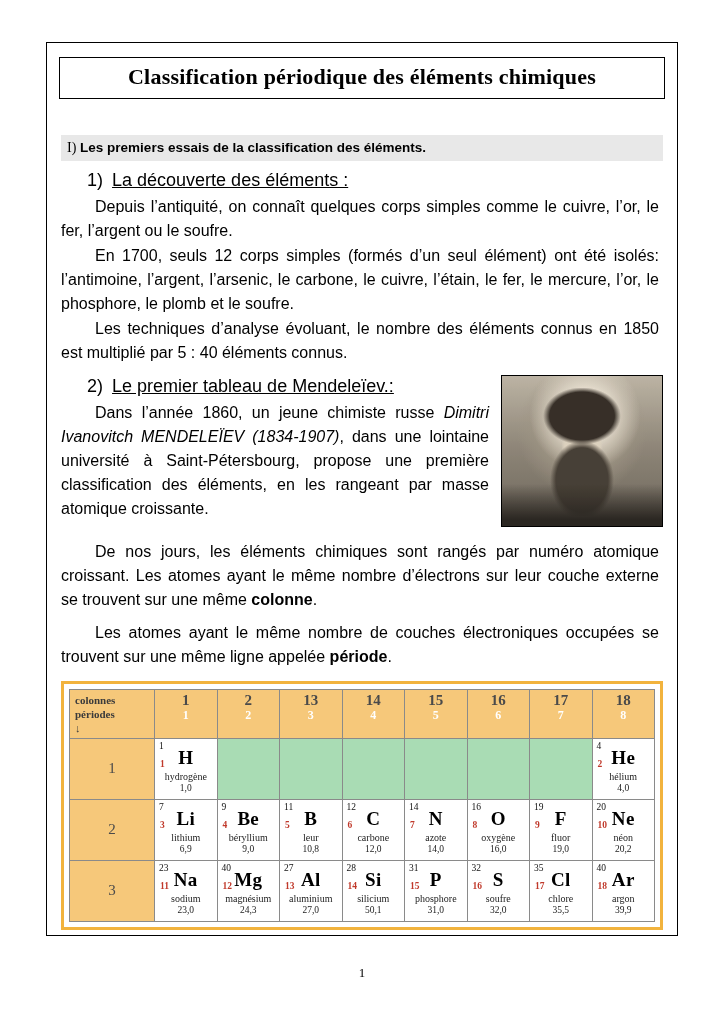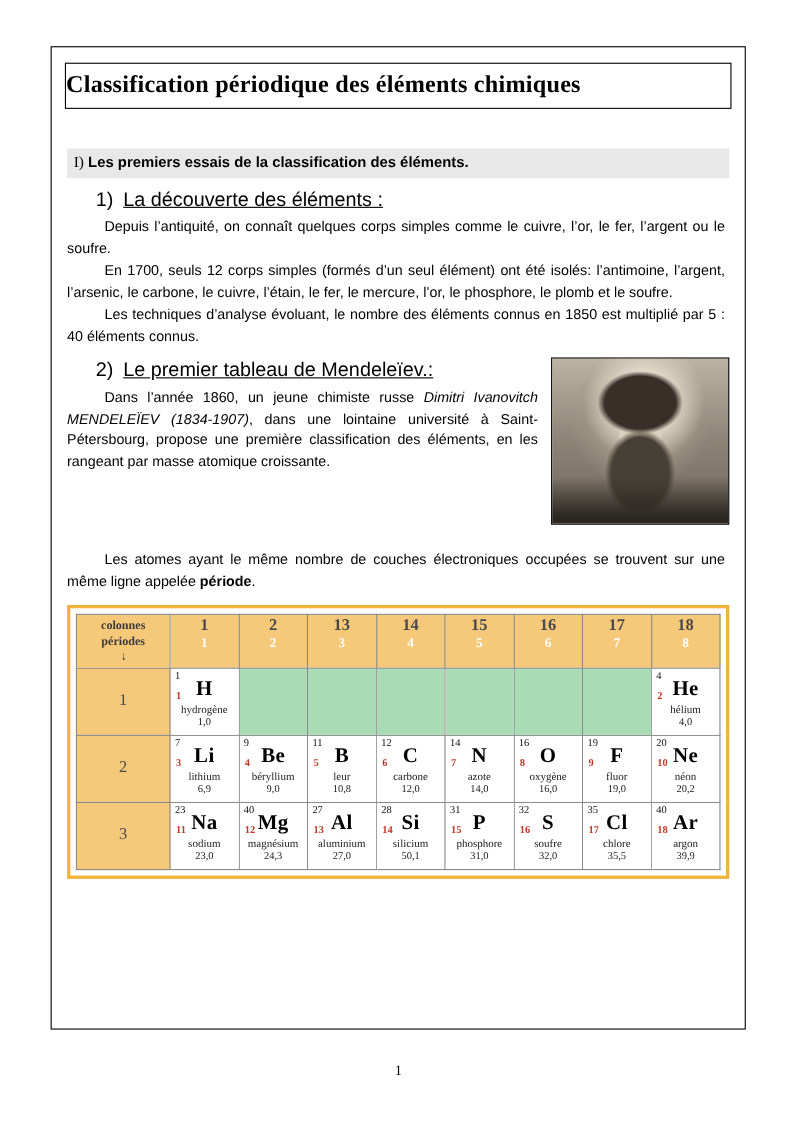--- a/index.html
+++ b/index.html
@@ -21,20 +21,21 @@
     top: 42px;
     width: 632px;
     height: 894px;
     border: 1px solid #000;
     box-sizing: border-box;
     background: #fff;
   }
   .title-box {
     margin: 14px 12px 0 12px;
     border: 1px solid #000;
+    text-align: center;
     padding: 6px 0 8px 0;
   }
   .title-box .title {
     font-family: "Liberation Serif", serif;
     font-size: 22px;
     font-weight: bold;
     letter-spacing: 0.2px;
   }
   .content {
     padding: 10px 14px 0 14px;
@@ -57,21 +58,21 @@
   .sub-head {
     margin: 6px 0 2px 26px;
     font-size: 18px;
   }
   .sub-head .num { margin-right: 4px; }
   .sub-head .u { text-decoration: underline; }
   p.para {
     margin: 0 4px 0 0;
     text-align: justify;
     text-indent: 34px;
-    font-size: 13px;
+    font-size: 16px;
     line-height: 1.5;
   }
   p.para + p.para { margin-top: 1px; }
   .gap { height: 9px; }
   .float-img {
     float: right;
     width: 160px;
     height: 150px;
     margin: 2px 0 4px 12px;
     border: 1px solid #000;
@@ -126,21 +127,21 @@
   table.ptable td, table.ptable th {
     border: 1px solid #8a8a8a;
     padding: 0;
     vertical-align: top;
   }
   .hdr-corner {
     background: #f6c87a;
     width: 74px;
     font-family: "Liberation Serif", serif;
     font-size: 11px;
-    text-align: center;
+    text-align: left;
     padding: 4px 5px 2px 5px !important;
     color: #3b3b3b;
     line-height: 1.25;
     position: relative;
   }
   .hdr-corner .arrow-r { letter-spacing: -1px; }
   .hdr-col {
     background: #f6c87a;
     text-align: center;
     font-size: 15px;
@@ -245,20 +246,21 @@
       <div class="sub-head" style="margin-top:8px;">
         <span class="num">2)</span>
         <span class="u">Le premier tableau de Mendeleïev.:</span>
       </div>
 
       <p class="para"><span>Dans l’année 1860, un jeune chimiste russe </span><span class="ital">Dimitri Ivanovitch MENDELEÏEV (1834-1907)</span><span>, dans une lointaine université à Saint-Pétersbourg, propose une première classification des éléments, en les rangeant par masse atomique croissante.</span></p>
     </div>
 
     <div class="gap"></div>
 
+    <p class="para"><span>De nos jours, les éléments chimiques sont rangés par numéro atomique croissant. Les atomes ayant le même nombre d’électrons sur leur couche externe se trouvent sur une même </span><span class="bold">colonne</span><span>.</span></p>
 
     <div class="gap"></div>
 
     <p class="para"><span>Les atomes ayant le même nombre de couches électroniques occupées se trouvent sur une même ligne appelée </span><span class="bold">période</span><span>.</span></p>
 
   </div>
 
   <div class="ptable-wrap">
     <table class="ptable">
       <thead>

